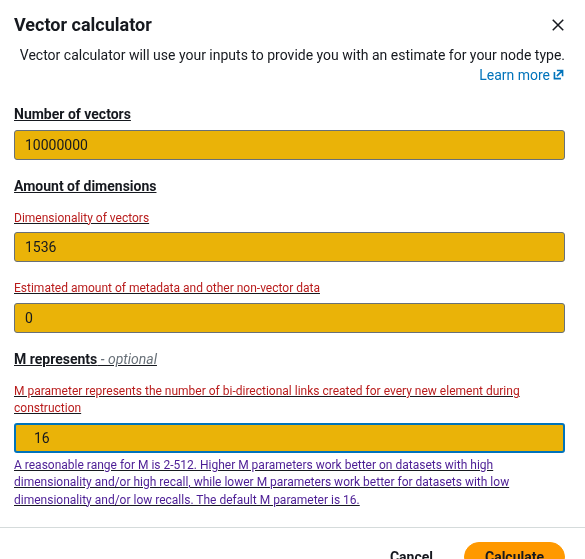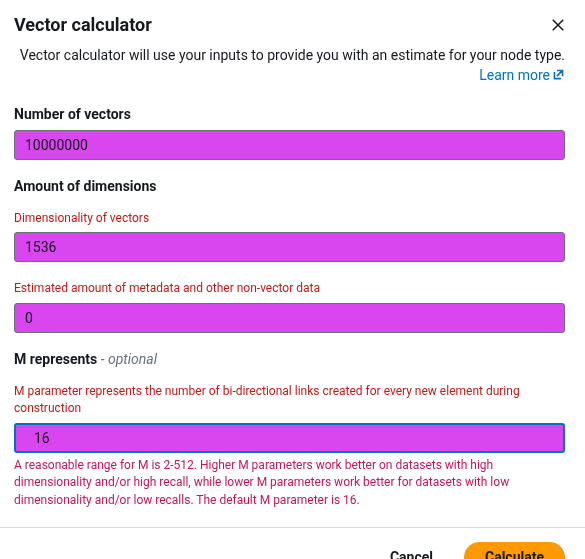--- a/index.html
+++ b/index.html
@@ -57,20 +57,21 @@
       width: 13px;
       height: 13px;
       vertical-align: -1px;
       margin-left: 2px;
       stroke: #0073bb;
       stroke-width: 2;
       fill: none;
     }
     .field {
       margin-bottom: 18px;
+      text-decoration: underline;
     }
     .field-label {
       font-size: 14px;
       font-weight: 700;
       color: #16191f;
       margin-bottom: 2px;
     }
     .optional {
       font-weight: 400;
       font-style: italic;
@@ -83,30 +84,30 @@
       margin-top: 16px;
     }
     .field-input {
       width: 100%;
       padding: 6px 10px;
       font-size: 14px;
       border: 1px solid #687078;
       border-radius: 3px;
       margin-top: 6px;
       color: #16191f;
-      background: #d946ef;
+      background: #eab308;
       font-family: inherit;
     }
     .field-input.focused {
       border: 2px solid #0073bb;
       padding: 5px 18px;
     }
     .field-help {
       font-size: 12px;
-      color: #be185d;
+      color: #4c1d95;
       line-height: 1.45;
       margin-top: 4px;
     }
     .footer-divider {
       border: none;
       border-top: 1px solid #d5dbdb;
       margin: 14px 0 0 0;
     }
     .footer {
       display: flex;

